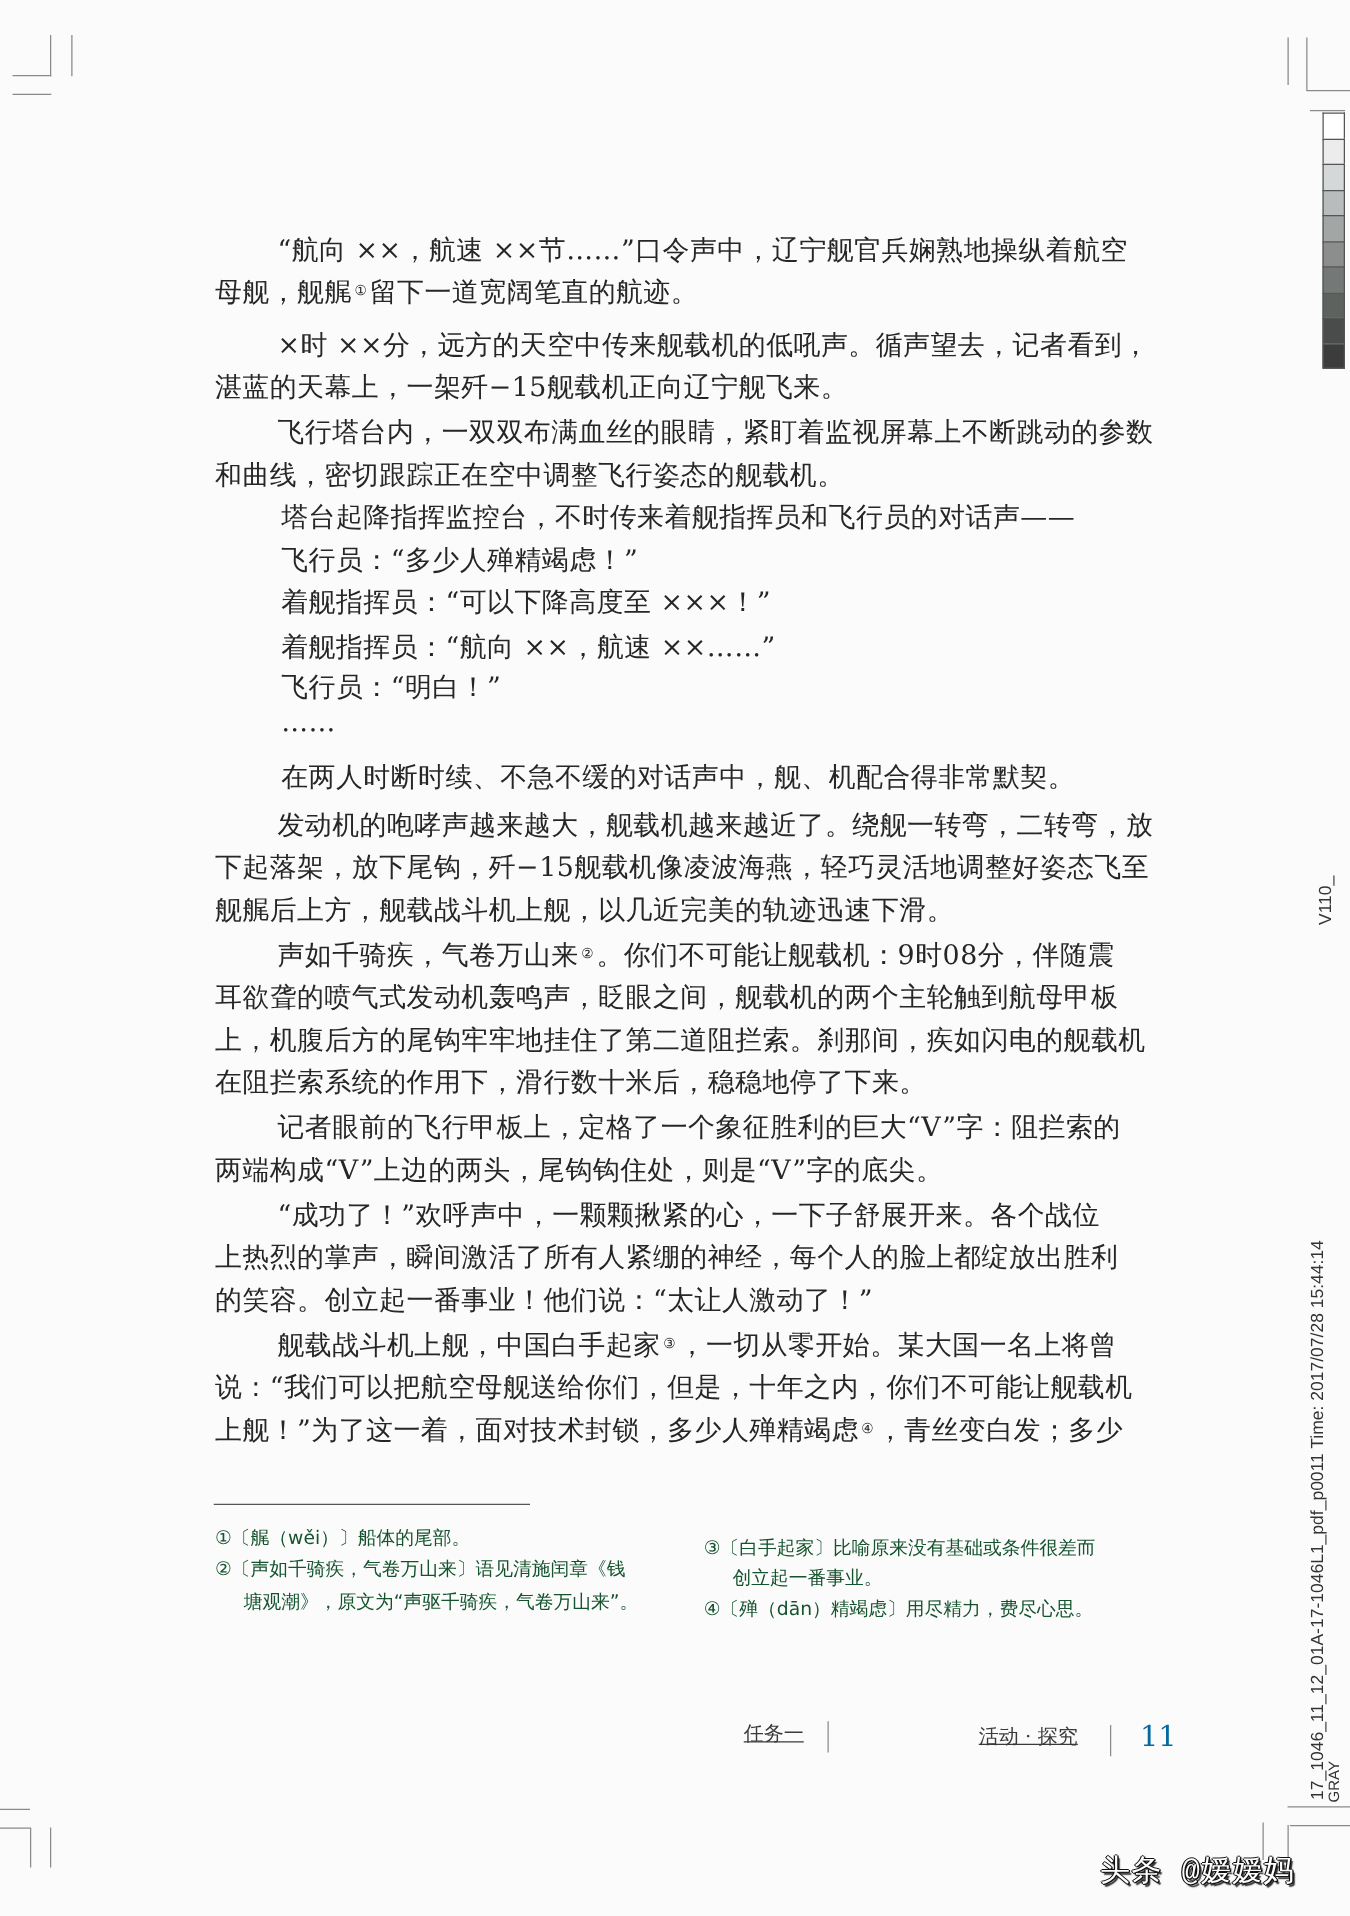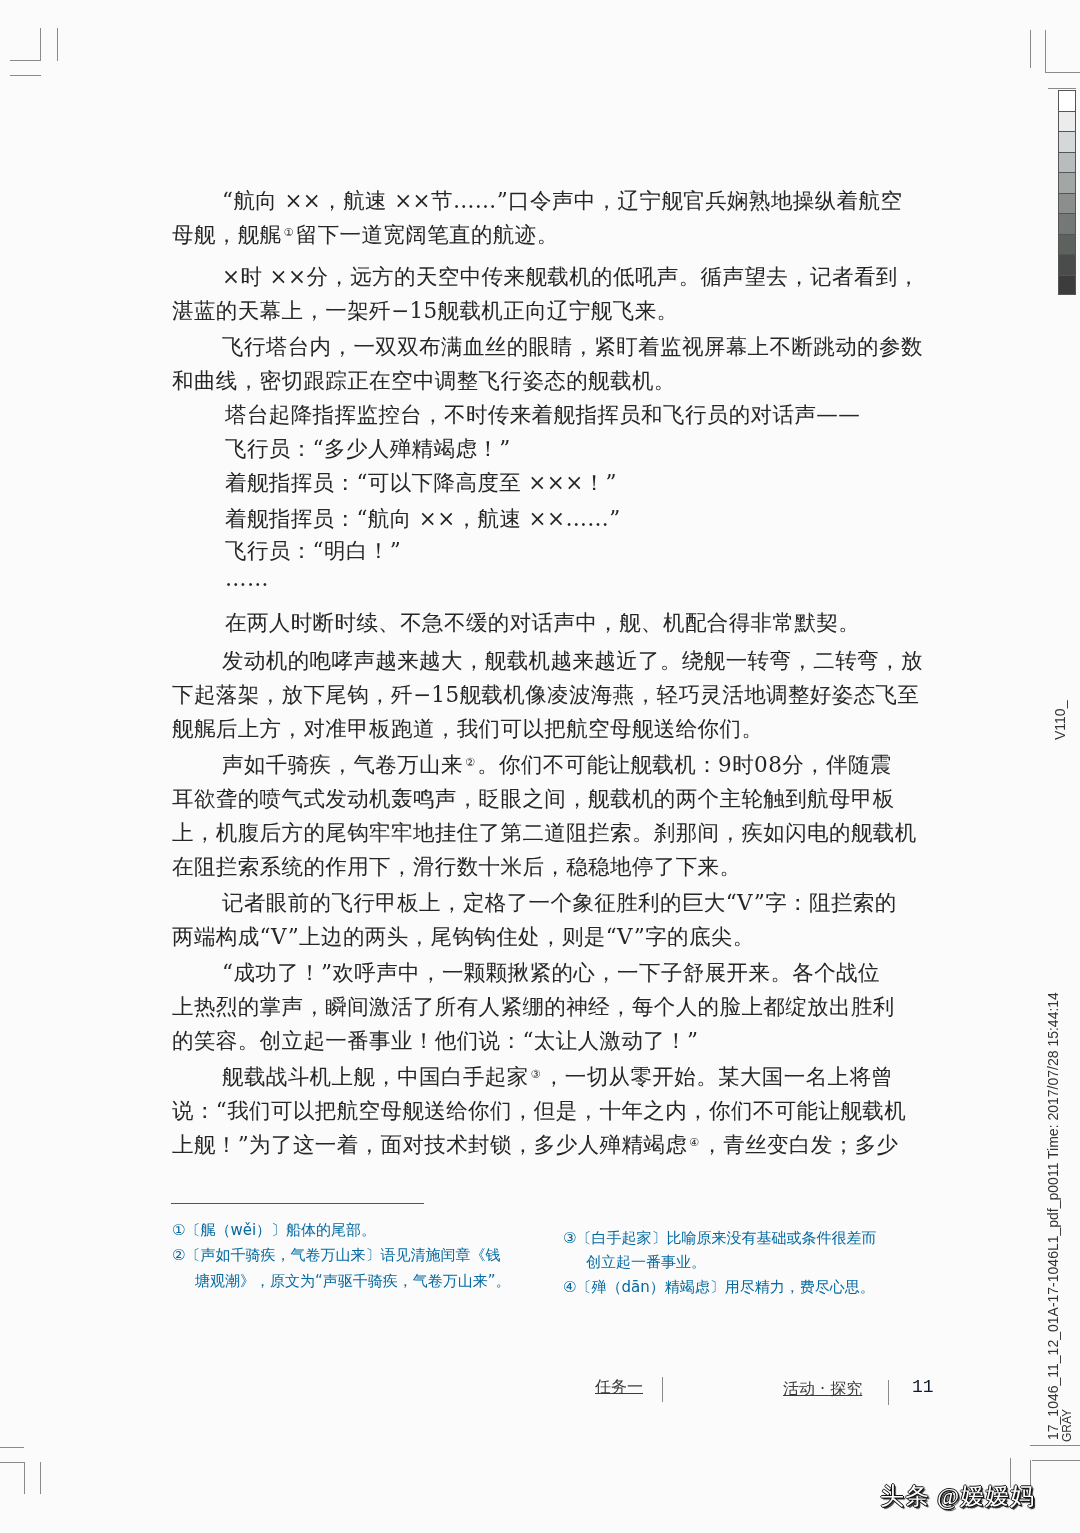--- a/index.html
+++ b/index.html
@@ -17,36 +17,36 @@
   }
   .line.indent { left: 50px; }
   .line.dlg { left: 53px; }
   .sup {
     font-size: 11px; vertical-align: top; position: relative; top: -2px;
     margin: 0 2px; font-family: "DejaVu Sans", sans-serif;
   }
   .rule { position: absolute; left: 171px; top: 1203px; width: 253px; height: 1px; background: #555; }
   .fn {
     position: absolute; font-family: "DejaVu Sans", sans-serif;
-    font-size: 15px; line-height: 24px; color: #0369a1; white-space: nowrap;
+    font-size: 15px; line-height: 24px; color: #14532d; white-space: nowrap;
   }
   .footer-text { position: absolute; font-size: 16px; color: #3a3a3a; white-space: nowrap; text-decoration: underline; }
   .footer-bar { position: absolute; width: 1px; background: #8a8a8a; }
-  .page-num { position: absolute; font-size: 18px; color: #0f172a; font-family: Liberation Mono, monospace; }
+  .page-num { position: absolute; font-size: 23px; color: #0369a1; }
   .vtext {
     position: absolute; font-family: "Liberation Sans", sans-serif;
     font-size: 14px; color: #333; white-space: nowrap;
     transform-origin: left top; transform: rotate(-90deg);
   }
   .scale { position: absolute; left: 1058px; top: 90px; width: 18px; }
   .scale div { height: 20.5px; border: 1px solid #555; border-bottom: none; box-sizing: border-box; }
   .scale div:last-child { border-bottom: 1px solid #555; }
   .watermark {
     position: absolute; left: 880px; top: 1480px;
-    font-family: Liberation Serif, serif; font-size: 24px; color: #fff;
+    font-family: Liberation Mono, monospace; font-size: 24px; color: #fff;
     text-shadow: 1px 1px 0 #111, -1px 0 0 #111, 0 -1px 0 #111, 1px 0 0 #111, 0 1px 0 #111, 2px 2px 1px #222;
     white-space: nowrap; letter-spacing: 1px;
   }
 </style>
 </head>
 <body>
 
 <div class="mark" style="left:40px;top:28px;width:1px;height:33px;"></div>
 <div class="mark" style="left:10px;top:60px;width:31px;height:1px;"></div>
 <div class="mark" style="left:57px;top:28px;width:1px;height:33px;"></div>
@@ -94,21 +94,21 @@
   <div class="line dlg" style="top:248px">飞行员：“多少人殚精竭虑！”</div>
   <div class="line dlg" style="top:282px">着舰指挥员：“可以下降高度至 ×××！”</div>
   <div class="line dlg" style="top:318px">着舰指挥员：“航向 ××，航速 ××……”</div>
   <div class="line dlg" style="top:350px">飞行员：“明白！”</div>
   <div class="line dlg" style="top:378px">……</div>
 
   <div class="line dlg" style="top:422px">在两人时断时续、不急不缓的对话声中，舰、机配合得非常默契。</div>
 
   <div class="line indent" style="top:460px">发动机的咆哮声越来越大，舰载机越来越近了。绕舰一转弯，二转弯，放</div>
   <div class="line" style="top:494px">下起落架，放下尾钩，歼−15舰载机像凌波海燕，轻巧灵活地调整好姿态飞至</div>
-  <div class="line" style="top:528px">舰艉后上方，对准甲板跑道，我们可以把航空母舰送给你们。</div>
+  <div class="line" style="top:528px">舰艉后上方，舰载战斗机上舰，以几近完美的轨迹迅速下滑。</div>
 
   <div class="line indent" style="top:564px"><span>声如千骑疾，气卷万山来</span><span class="sup">②</span><span>。你们不可能让舰载机：9时08分，伴随震</span></div>
   <div class="line" style="top:598px">耳欲聋的喷气式发动机轰鸣声，眨眼之间，舰载机的两个主轮触到航母甲板</div>
   <div class="line" style="top:632px">上，机腹后方的尾钩牢牢地挂住了第二道阻拦索。刹那间，疾如闪电的舰载机</div>
   <div class="line" style="top:666px">在阻拦索系统的作用下，滑行数十米后，稳稳地停了下来。</div>
 
   <div class="line indent" style="top:702px">记者眼前的飞行甲板上，定格了一个象征胜利的巨大“V”字：阻拦索的</div>
   <div class="line" style="top:736px">两端构成“V”上边的两头，尾钩钩住处，则是“V”字的底尖。</div>
 
   <div class="line indent" style="top:772px">“成功了！”欢呼声中，一颗颗揪紧的心，一下子舒展开来。各个战位</div>

